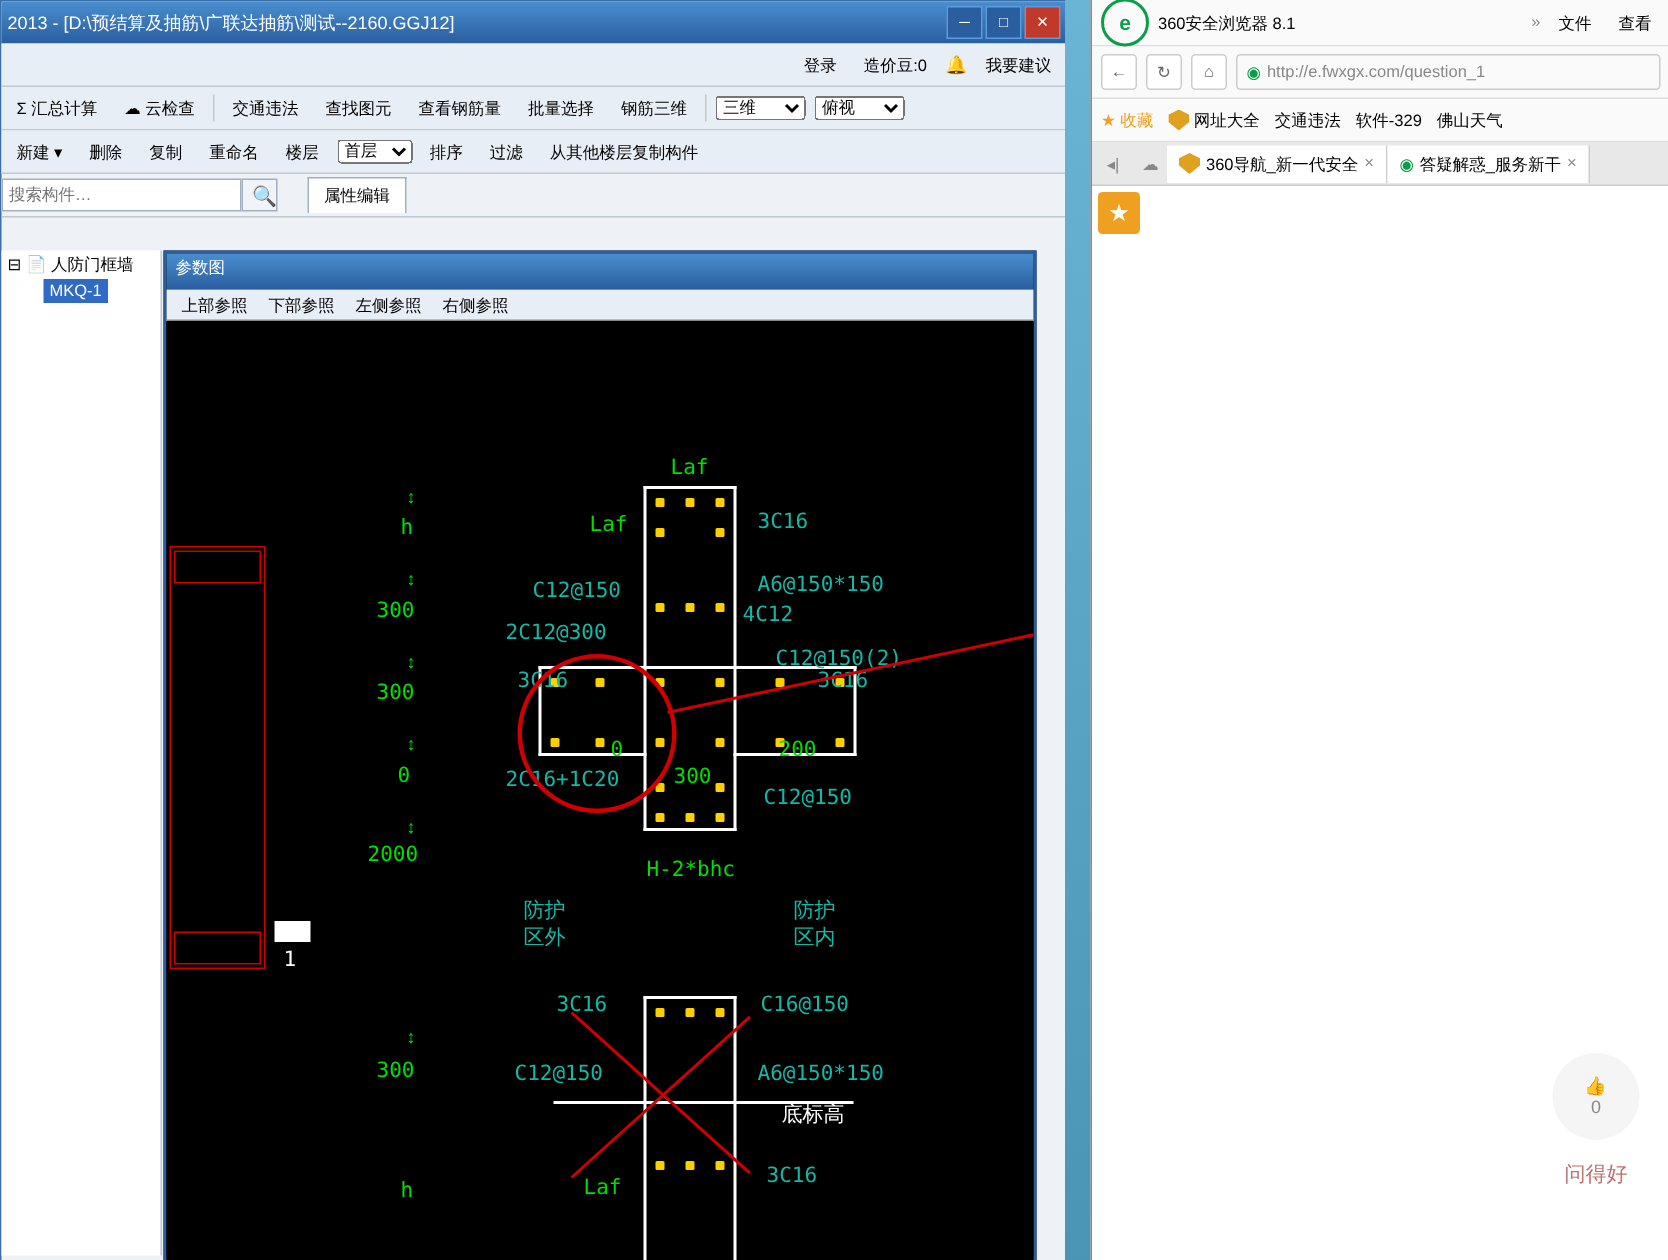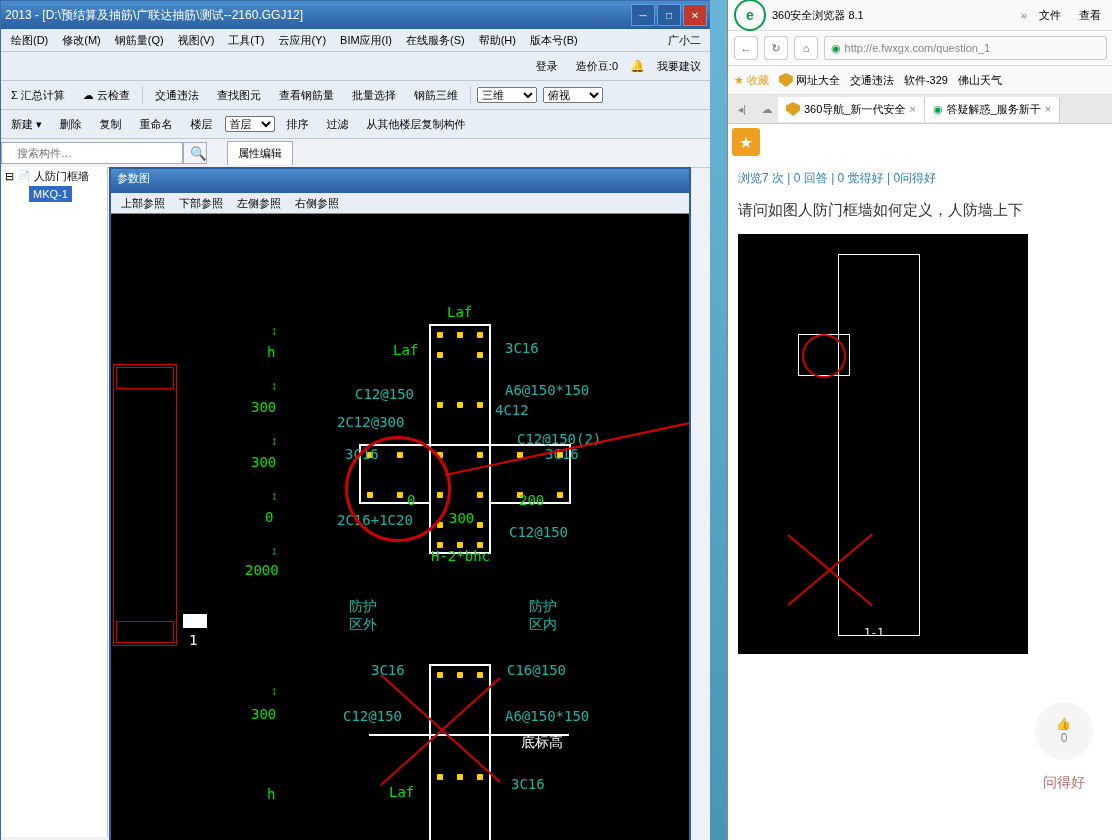--- a/index.html
+++ b/index.html
@@ -11,21 +11,21 @@
 .titlebar .title{flex:1;white-space:nowrap;overflow:hidden}
 .win-btns{display:flex;gap:2px}
 .win-btn{width:22px;height:20px;background:#2a5e9f;border:1px solid #5a9edf;color:#fff;display:flex;align-items:center;justify-content:center;cursor:pointer;font-size:10px}
 .win-btn.close{background:#c0392b}
 .menubar{height:22px;background:#e8eef6;display:flex;align-items:center;padding:0 4px;gap:2px;border-bottom:1px solid #c0c8d0}
 .menu-item{padding:2px 6px;cursor:pointer;white-space:nowrap;font-size:11px}
 .toolbar{height:28px;background:#e8eef6;display:flex;align-items:center;padding:0 4px;gap:6px;border-bottom:1px solid #c0c8d0}
 .tool-btn{padding:3px 6px;cursor:pointer;display:flex;align-items:center;gap:3px;font-size:11px;white-space:nowrap}
 .sep{width:1px;height:18px;background:#c0c8d0}
 .search-row{height:28px;display:flex;align-items:center;border-bottom:1px solid #c0c8d0}
-.search-input{width:150px;height:20px;border:1px solid #a0b0c0;padding:0 15px;font-size:11px}
+.search-input{width:150px;height:20px;border:1px solid #a0b0c0;padding:0 4px;font-size:11px}
 .search-btn{width:24px;height:22px;background:#f0f4f8;border:1px solid #a0b0c0;cursor:pointer}
 .tab-hdr{display:inline-block;padding:4px 10px;background:#fff;border:1px solid #a0b0c0;border-bottom:none;margin-left:20px;font-size:11px}
 .tree-panel{position:absolute;left:0;top:166px;width:106px;height:670px;background:#fff;border-right:1px solid #c0c8d0;font-size:11px}
 .tree-item{padding:2px 4px;cursor:pointer;white-space:nowrap}
 .tree-item.sel{background:#316ac5;color:#fff;display:inline-block}
 
 
 .param-win{position:absolute;left:108px;top:166px;width:578px;height:670px;background:#000;border:2px solid #2a5e9f}
 .param-title{height:20px;background:linear-gradient(#4a8ecf,#2a5e9f);color:#fff;padding:2px 6px;font-size:11px}
 .param-menu{height:20px;background:#e8eef6;display:flex;gap:2px;padding:0 4px;align-items:center;border-bottom:1px solid #888}
@@ -80,34 +80,20 @@
 
   <div class="titlebar">
     <span class="title">2013 - [D:\预结算及抽筋\广联达抽筋\测试--2160.GGJ12]</span>
     <div class="win-btns">
       <div class="win-btn">─</div>
       <div class="win-btn">□</div>
       <div class="win-btn close">✕</div>
     </div>
   </div>
 
-  <div class="menubar">
-    <span class="menu-item">绘图(D)</span>
-    <span class="menu-item">修改(M)</span>
-    <span class="menu-item">钢筋量(Q)</span>
-    <span class="menu-item">视图(V)</span>
-    <span class="menu-item">工具(T)</span>
-    <span class="menu-item">云应用(Y)</span>
-    <span class="menu-item">BIM应用(I)</span>
-    <span class="menu-item">在线服务(S)</span>
-    <span class="menu-item">帮助(H)</span>
-    <span class="menu-item">版本号(B)</span>
-    <span style="flex:1"></span>
-    <span class="menu-item">广小二</span>
-  </div>
 
   <div class="toolbar">
     <span style="flex:1"></span>
     <span class="tool-btn">登录</span>
     <span class="tool-btn">造价豆:0</span>
     <span style="color:#3080c0">🔔</span>
     <span class="tool-btn">我要建议</span>
   </div>
 
   <div class="toolbar">
@@ -235,21 +221,21 @@
       <span class="txt c" style="left:226px;top:200px">2C12@300</span>
       <span class="txt c" style="left:406px;top:217px">C12@150(2)</span>
       <span class="txt c" style="left:234px;top:232px">3C16</span>
       <span class="txt c" style="left:434px;top:232px">3C16</span>
       <span class="txt c" style="left:394px;top:168px">A6@150*150</span>
       <span class="txt g" style="left:296px;top:278px">0</span>
       <span class="txt g" style="left:408px;top:278px">200</span>
       <span class="txt g" style="left:338px;top:296px">300</span>
       <span class="txt c" style="left:226px;top:298px">2C16+1C20</span>
       <span class="txt c" style="left:398px;top:310px">C12@150</span>
-      <span class="txt g" style="left:320px;top:334px">H-2*bhc</span>
+      <span class="txt g" style="left:320px;top:358px">H-2*bhc</span>
 
       <span class="txt c" style="left:238px;top:384px;white-space:pre">防护
 区外</span>
       <span class="txt c" style="left:418px;top:384px;white-space:pre">防护
 区内</span>
 
       <span class="txt c" style="left:260px;top:448px">3C16</span>
       <span class="txt c" style="left:396px;top:448px">C16@150</span>
       <span class="txt c" style="left:232px;top:494px">C12@150</span>
       <span class="txt c" style="left:394px;top:494px">A6@150*150</span>
@@ -307,33 +293,20 @@
         </div>
     <div class="br-tab">
           <span style="color:#0a9d4a">◉</span>
           <span>答疑解惑_服务新干</span>
           <span class="x">×</span>
         </div>
   </div>
   <div style="display:flex">
     <div class="fav-star">★</div>
   </div>
-  <div class="br-content">
-    <div class="stats">浏览7 次 | 0 回答 | 0 觉得好 | 0问得好</div>
-    <div class="question">请问如图人防门框墙如何定义，人防墙上下</div>
-    <div class="q-image">
-
-      <div style="position:absolute;left:100px;top:20px;width:80px;height:380px;border:1px solid #fff"></div>
-      <div style="position:absolute;left:60px;top:100px;width:50px;height:40px;border:1px solid #fff"></div>
-      <div class="redcircle" style="left:64px;top:100px;width:40px;height:40px;border-width:2px"></div>
-      <div class="arrow-line" style="left:50px;top:300px;width:110px;transform:rotate(40deg)"></div>
-      <div class="arrow-line" style="left:50px;top:370px;width:110px;transform:rotate(-40deg)"></div>
-      <div class="txt w" style="left:126px;top:392px;font-size:11px">1-1</div>
-    </div>
-  </div>
   <div class="vote-circle">
     <span>👍</span>
     <span>0</span>
   </div>
   <div class="vote-label">问得好</div>
 </div>
 
 </div>
 
 </body></html>

